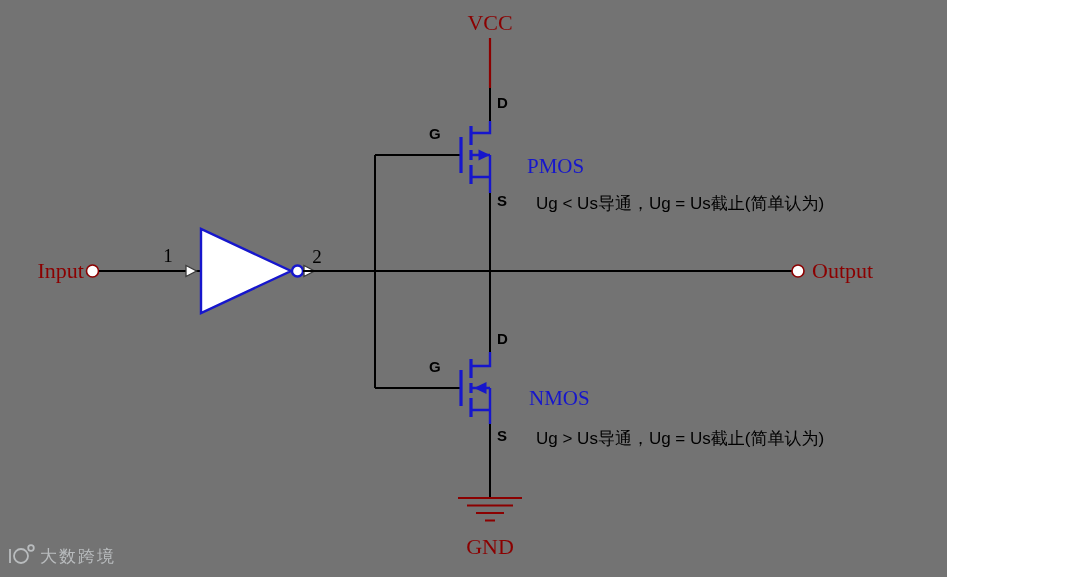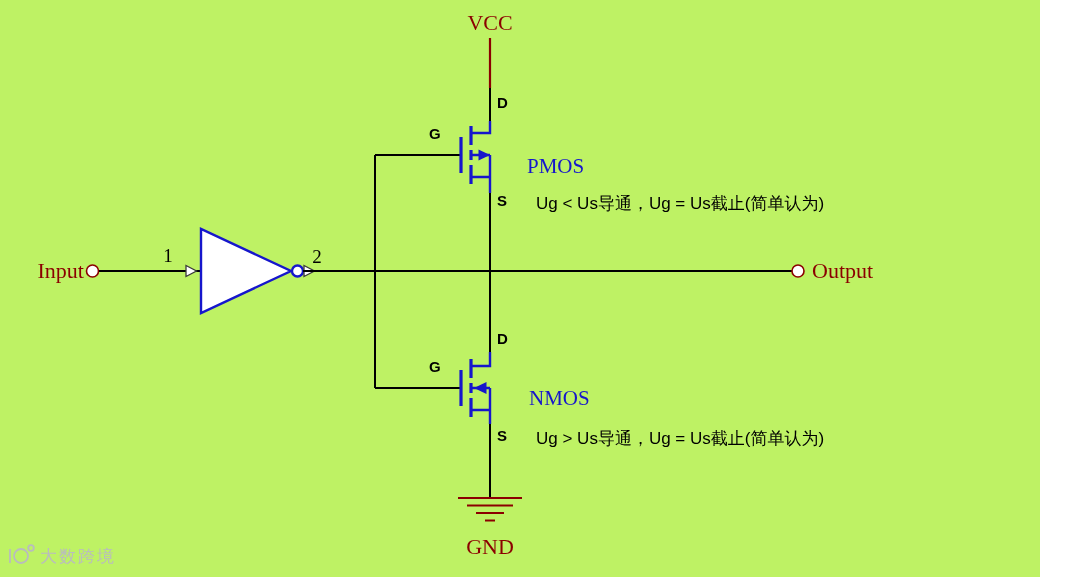--- a/index.html
+++ b/index.html
@@ -1,16 +1,16 @@
 <!DOCTYPE html>
 <html style="--wire: #000000; --device-blue: #1616cc; --terminal-red: #8b0000; --watermark-gray: #b9bcbe;"><head>
 <meta charset="utf-8">
 <style>
   html,body{margin:0;padding:0;background:#ffffff;}
-  .page{position:relative;width:1040px;height:577px;background:#bef264;overflow:hidden;
+  .page{position:relative;width:947px;height:577px;background:#737373;overflow:hidden;
         font-family:"Liberation Sans",sans-serif;}
   svg{display:block;}
   .wire{stroke:var(--wire,#000);stroke-width:2;fill:none;}
   .power-line{stroke:var(--terminal-red,#8b0000);stroke-width:2.2;fill:none;}
   .ground-sym{stroke:var(--terminal-red,#8b0000);stroke-width:2.2;fill:none;}
   .device{stroke:var(--device-blue,#1616cc);stroke-width:2.4;fill:none;}
   .device-white{stroke:var(--device-blue,#1616cc);stroke-width:2.4;fill:#ffffff;}
   .device-channel{stroke:var(--device-blue,#1616cc);stroke-width:3.2;fill:none;}
   .device-solid{fill:var(--device-blue,#1616cc);stroke:none;}
   .terminal{stroke:var(--terminal-red,#8b0000);stroke-width:1.6;fill:#ffffff;}

